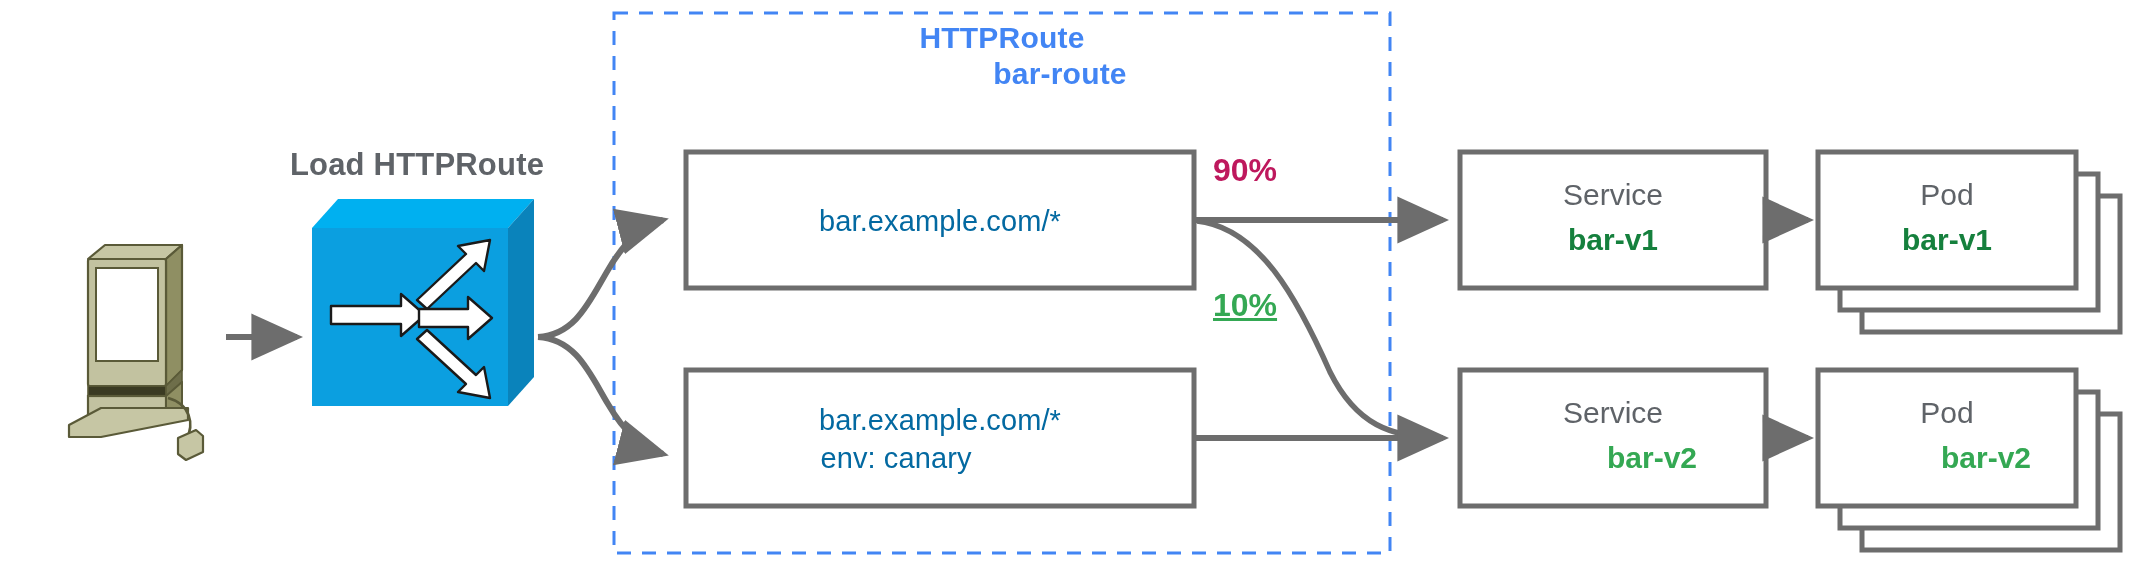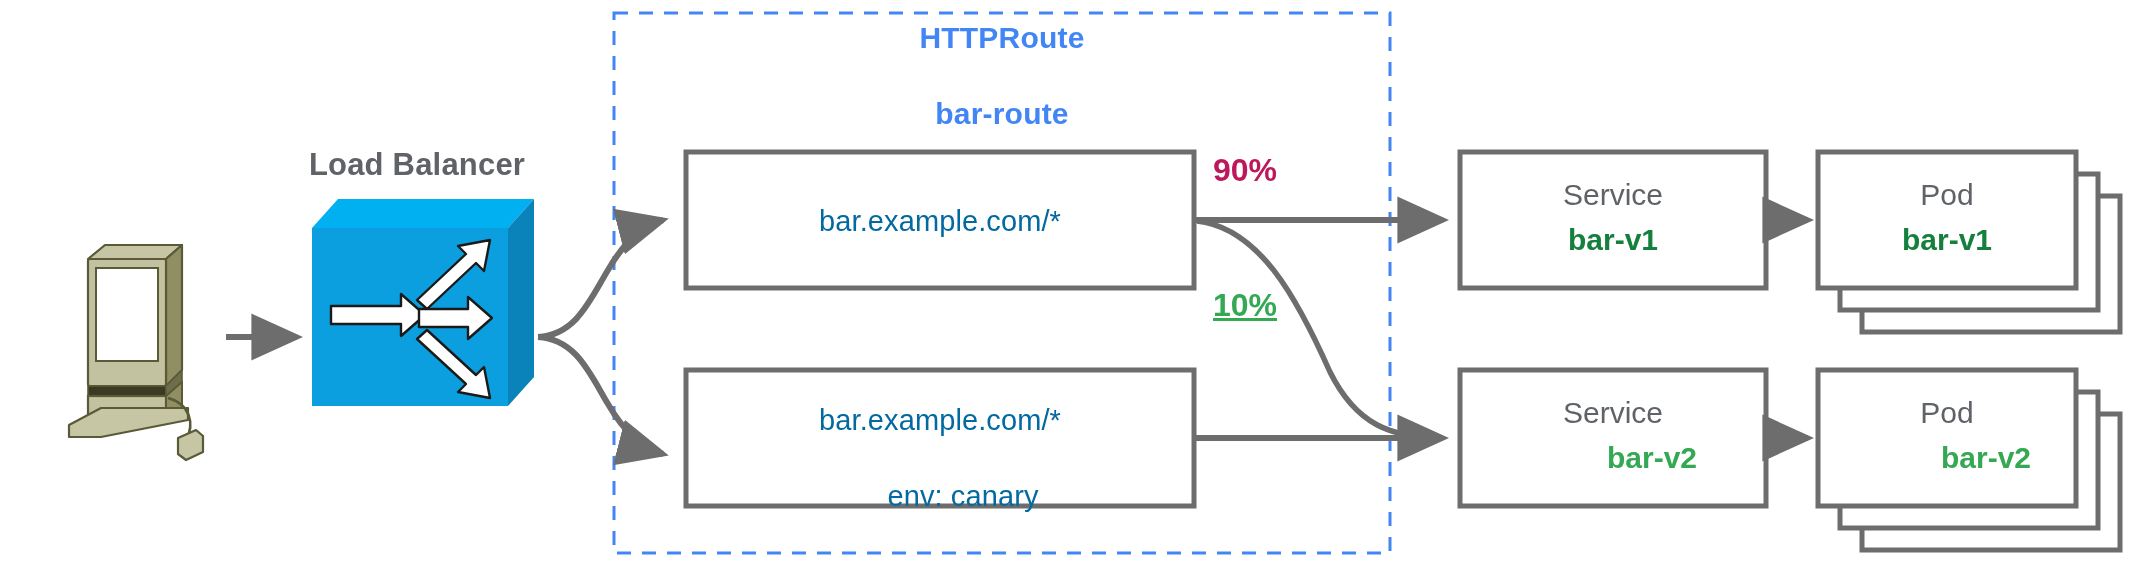--- a/index.html
+++ b/index.html
@@ -92,29 +92,29 @@
       <rect x="1818" y="152" width="258" height="136" fill="#ffffff" stroke="#6d6d6d" stroke-width="5"></rect>
     </g>
 
     <g>
       <rect x="1862" y="414" width="258" height="136" fill="#ffffff" stroke="#6d6d6d" stroke-width="5"></rect>
       <rect x="1840" y="392" width="258" height="136" fill="#ffffff" stroke="#6d6d6d" stroke-width="5"></rect>
       <rect x="1818" y="370" width="258" height="136" fill="#ffffff" stroke="#6d6d6d" stroke-width="5"></rect>
     </g>
   </svg>
 
-  <div class="lbl t-lb ctr" style="left:417px;top:147px;">Load Balancer</div>
+  <div class="lbl t-lb ctr" style="left:417px;top:147px;">Load HTTPRoute</div>
 
   <div class="lbl t-route ctr" style="left:1002px;top:20px;">HTTPRoute</div>
-  <div class="lbl t-route ctr" style="left:1002px;top:56px;margin-top:40px;">bar-route</div>
+  <div class="lbl t-route ctr" style="left:1060px;top:56px;">bar-route</div>
 
   <div class="lbl t-box ctr" style="left:940px;top:204px;">bar.example.com/*</div>
 
   <div class="lbl t-box ctr" style="left:940px;top:403px;">bar.example.com/*</div>
-  <div class="lbl t-box ctr" style="left:963px;top:441px;margin-top:38px;">env: canary</div>
+  <div class="lbl t-box ctr" style="left:896px;top:441px;">env: canary</div>
 
   <div class="lbl t-pct-blue" style="left:1213px;top:152px;">90%</div>
   <div class="lbl t-pct-green" style="left:1213px;top:287px;text-decoration:underline;">10%</div>
 
   <div class="lbl t-kind ctr" style="left:1613px;top:177px;">Service</div>
   <div class="lbl t-name-blue ctr" style="left:1613px;top:222px;">bar-v1</div>
 
   <div class="lbl t-kind ctr" style="left:1613px;top:395px;">Service</div>
   <div class="lbl t-name-green ctr" style="left:1613px;top:440px;">bar-v2</div>
 

